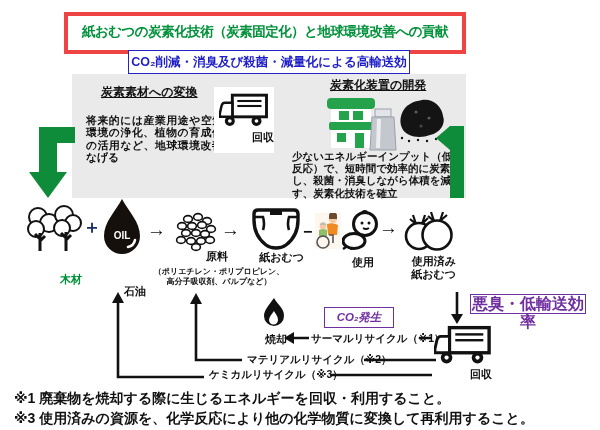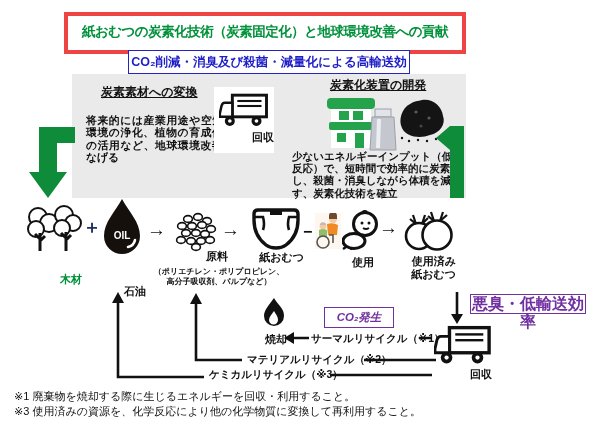--- a/index.html
+++ b/index.html
@@ -19,21 +19,21 @@
   .green-label{color:#00913a;}
   .flow-glyph{font-size:19px;font-weight:bold;color:#111;line-height:1;}
   .plus-glyph{font-size:18px;font-weight:bold;color:#1c2f63;line-height:1;}
   .dash-glyph{font-size:16px;font-weight:bold;color:#111;line-height:1;}
   .mat-note{font-size:8px;font-weight:bold;line-height:1.25;color:#111;text-align:center;}
   .purple-box{border:1.5px solid #7030a0;color:#7030a0;font-weight:bold;background:#fff;
               text-align:center;}
   .odor{font-size:16px;line-height:18px;}
   .co2{font-size:11.5px;line-height:19px;font-style:italic;}
   .recycle-label{font-size:10.5px;font-weight:bold;color:#111;white-space:nowrap;}
-  .notes{font-size:11px;font-weight:normal;line-height:1.4;color:#111;white-space:nowrap;}
+  .notes{font-size:14px;font-weight:bold;line-height:1.4;color:#111;white-space:nowrap;}
   svg{display:block;}
 </style>
 </head>
 <body>
 
 <div class="canvas">
 
   <div class="abs title" style="left:64px;top:12px;width:394px;height:34px;">紙おむつの炭素化技術（炭素固定化）と地球環境改善への貢献</div>
 
   <div class="abs subtitle" style="left:128px;top:50px;width:280px;height:22px;">CO₂削減・消臭及び殺菌・減量化による高輸送効率</div>

